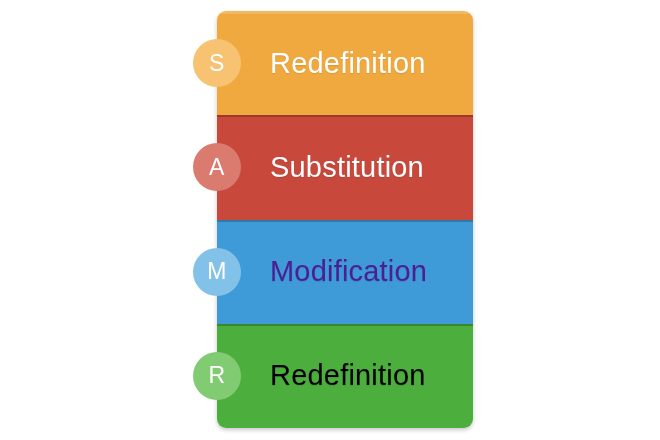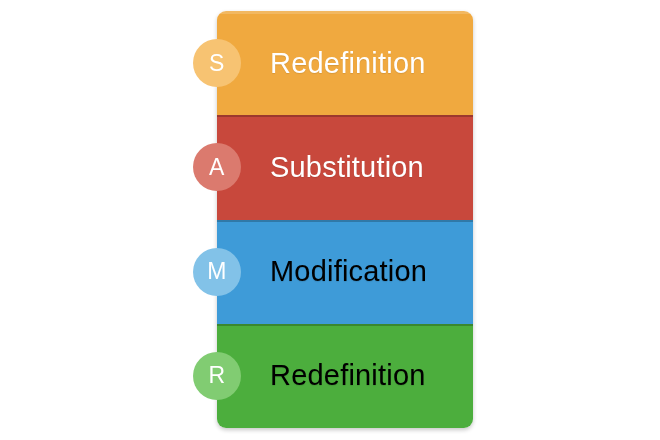--- a/index.html
+++ b/index.html
@@ -126,21 +126,21 @@
 
     <div class="samr-row" style="background-color: rgb(200, 72, 60);">
       <span class="seam"></span>
       <span class="samr-badge" style="background-color: rgb(219, 122, 110); color: rgb(255, 255, 255);">A</span>
       <span class="samr-label" style="color: rgb(255, 255, 255);">Substitution</span>
     </div>
 
     <div class="samr-row" style="background-color: rgb(62, 155, 216);">
       <span class="seam"></span>
       <span class="samr-badge" style="background-color: rgb(130, 194, 232); color: rgb(255, 255, 255);">M</span>
-      <span class="samr-label" style="color: #000000;">Modification</span>
+      <span class="samr-label" style="color: #4c1d95;">Modification</span>
     </div>
 
     <div class="samr-row last" style="background-color: rgb(76, 174, 61);">
       <span class="seam"></span>
       <span class="samr-badge" style="background-color: rgb(129, 204, 114); color: rgb(255, 255, 255);">R</span>
       <span class="samr-label" style="color: #000000;">Redefinition</span>
     </div>
 
   </div>
 </div>

